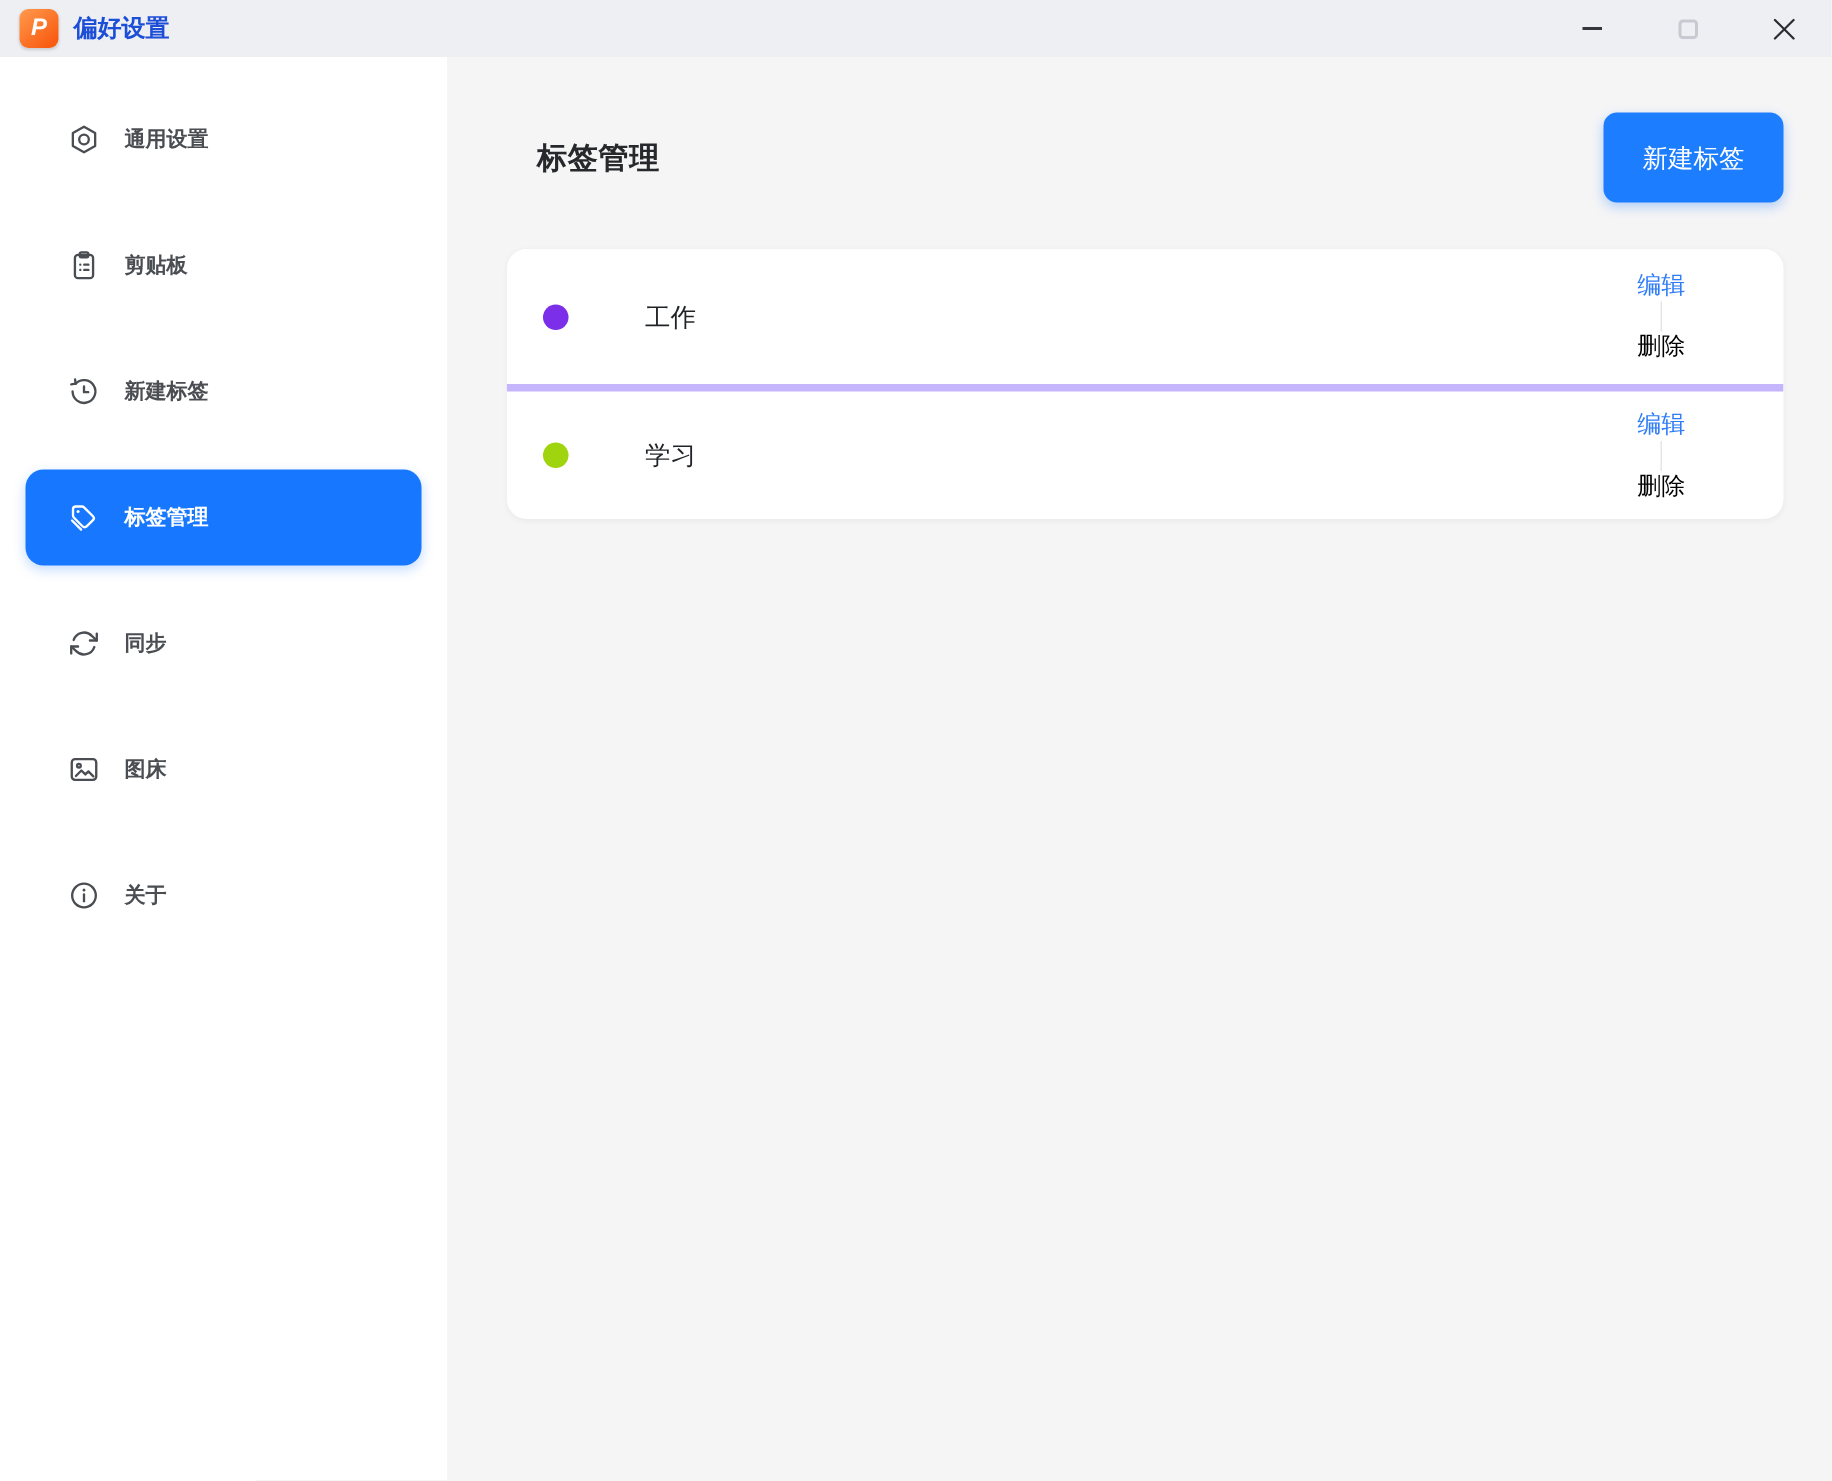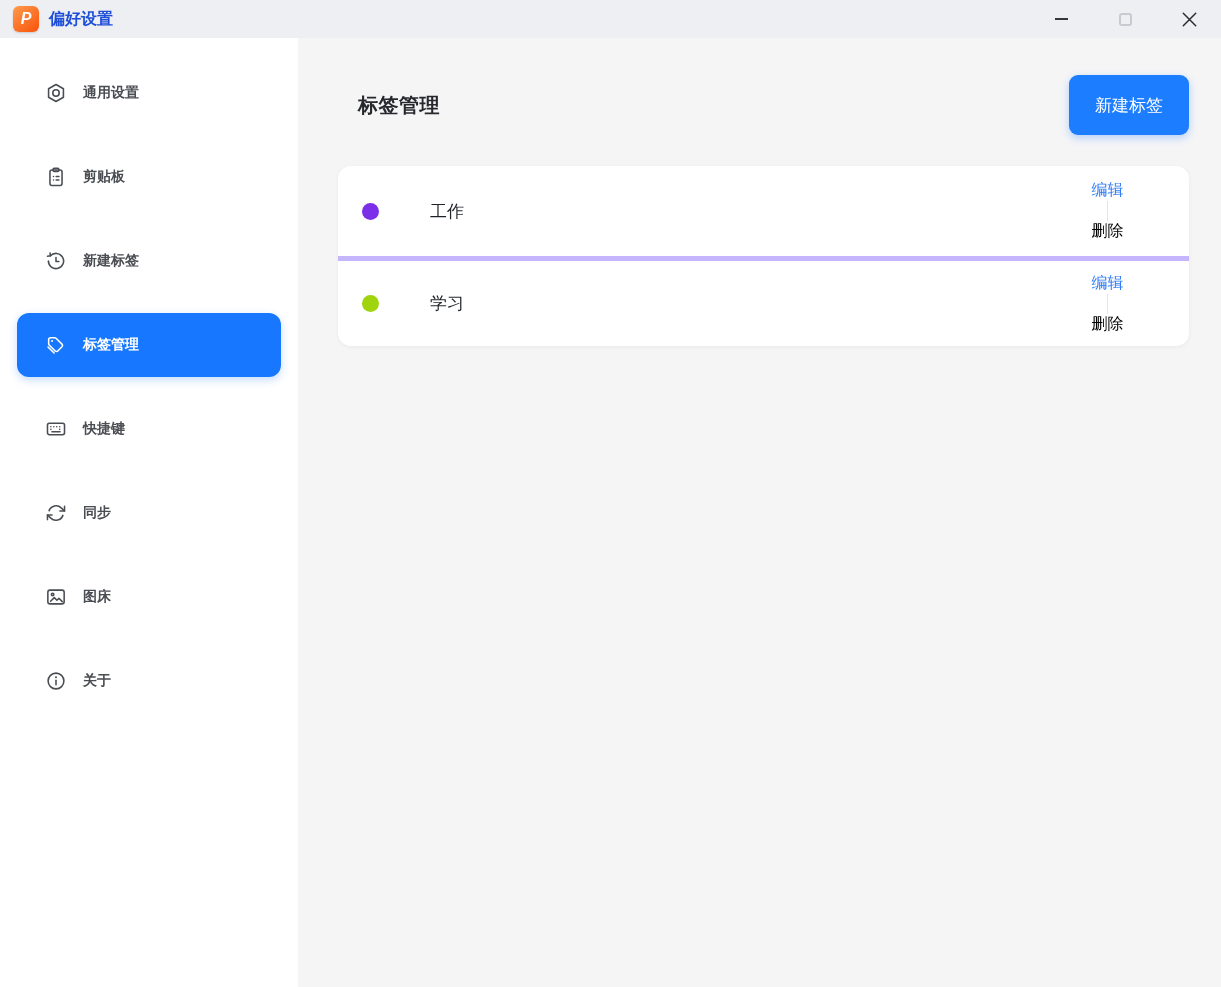--- a/index.html
+++ b/index.html
@@ -157,30 +157,20 @@
         <span class="nav-icon">
           <svg width="22" height="22" viewBox="0 0 24 24" fill="none" stroke-width="1.7" stroke-linecap="round" stroke-linejoin="round">
             <path d="M4 6a2 2 0 0 1 2-2h4.6a2 2 0 0 1 1.42.59l6.5 6.5a2 2 0 0 1 0 2.82l-4.6 4.6a2 2 0 0 1-2.83 0l-6.5-6.5A2 2 0 0 1 4 10.6z"></path>
             <circle cx="7.7" cy="7.7" r="1.1" fill="currentColor" stroke="none"></circle>
             <path d="M3.3 14.2l6.6 6.6"></path>
           </svg>
         </span>
         <span class="nav-label">标签管理</span>
       </div>
 
-      <div class="nav-item">
-        <span class="nav-icon">
-          <svg width="22" height="22" viewBox="0 0 24 24" fill="none" stroke-width="1.7" stroke-linecap="round" stroke-linejoin="round">
-            <rect x="2.7" y="5.7" width="18.6" height="12.6" rx="2.1"></rect>
-            <path d="M6.4 9.6h.01M9.6 9.6h.01M12.8 9.6h.01M16 9.6h.01M6.4 12.4h.01M16 12.4h.01"></path>
-            <path d="M7.6 15h8.8"></path>
-          </svg>
-        </span>
-        <span class="nav-label">快捷键</span>
-      </div>
 
       <div class="nav-item">
         <span class="nav-icon">
           <svg width="22" height="22" viewBox="0 0 24 24" fill="none" stroke-width="1.7" stroke-linecap="round" stroke-linejoin="round">
             <polyline points="21.3 4.8 21.3 9.8 16.3 9.8"></polyline>
             <polyline points="2.7 19.2 2.7 14.2 7.7 14.2"></polyline>
             <path d="M4.5 9.4a8 8 0 0 1 13.2-3l3.6 3.4M2.7 14.2l3.6 3.4a8 8 0 0 0 13.2-3"></path>
           </svg>
         </span>
         <span class="nav-label">同步</span>

